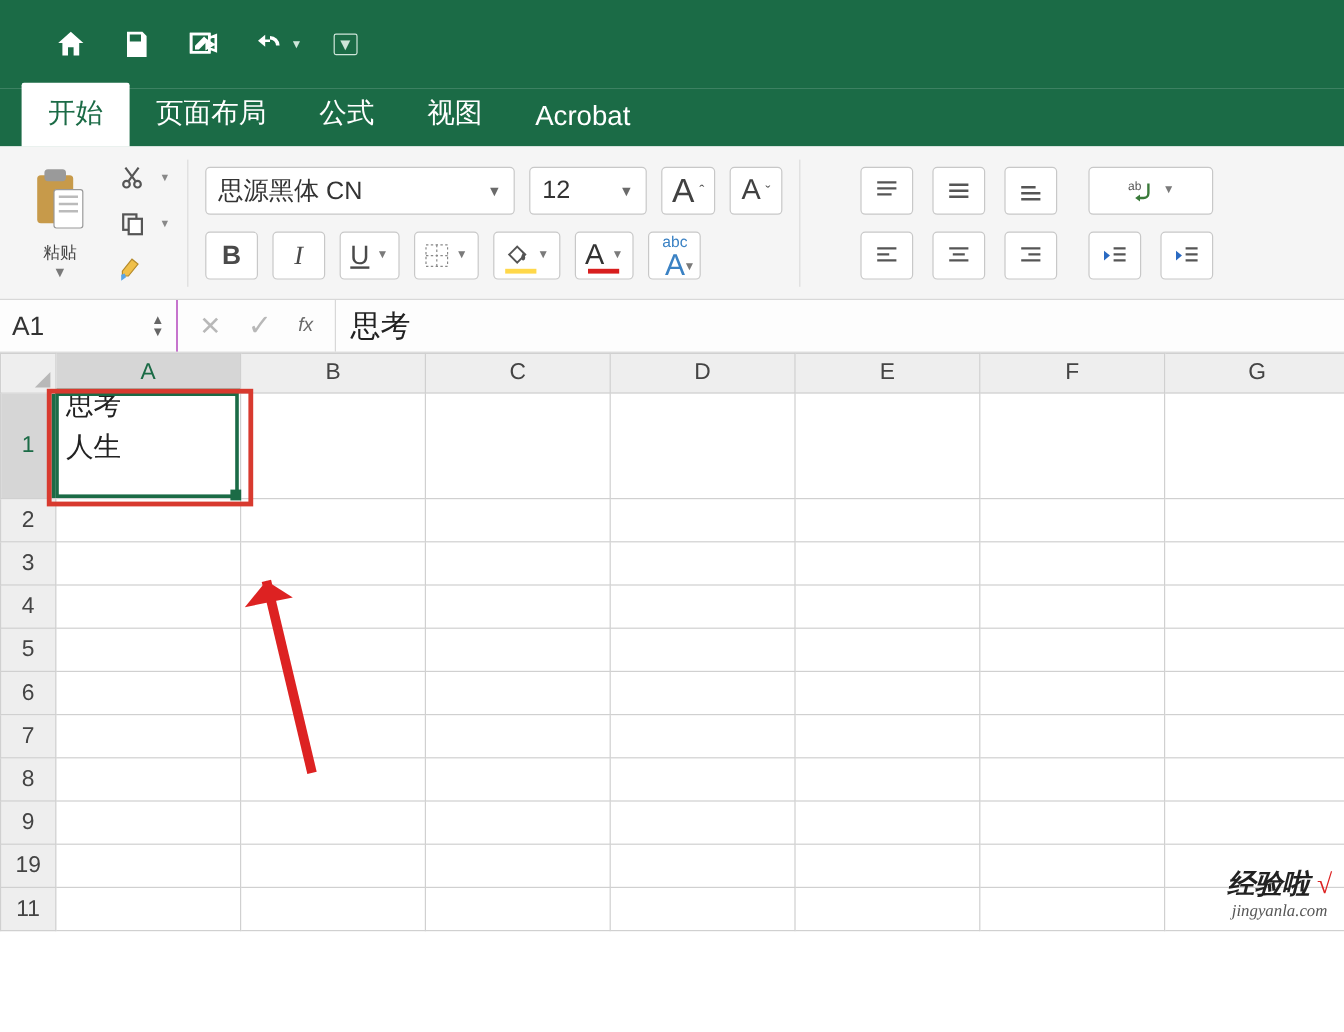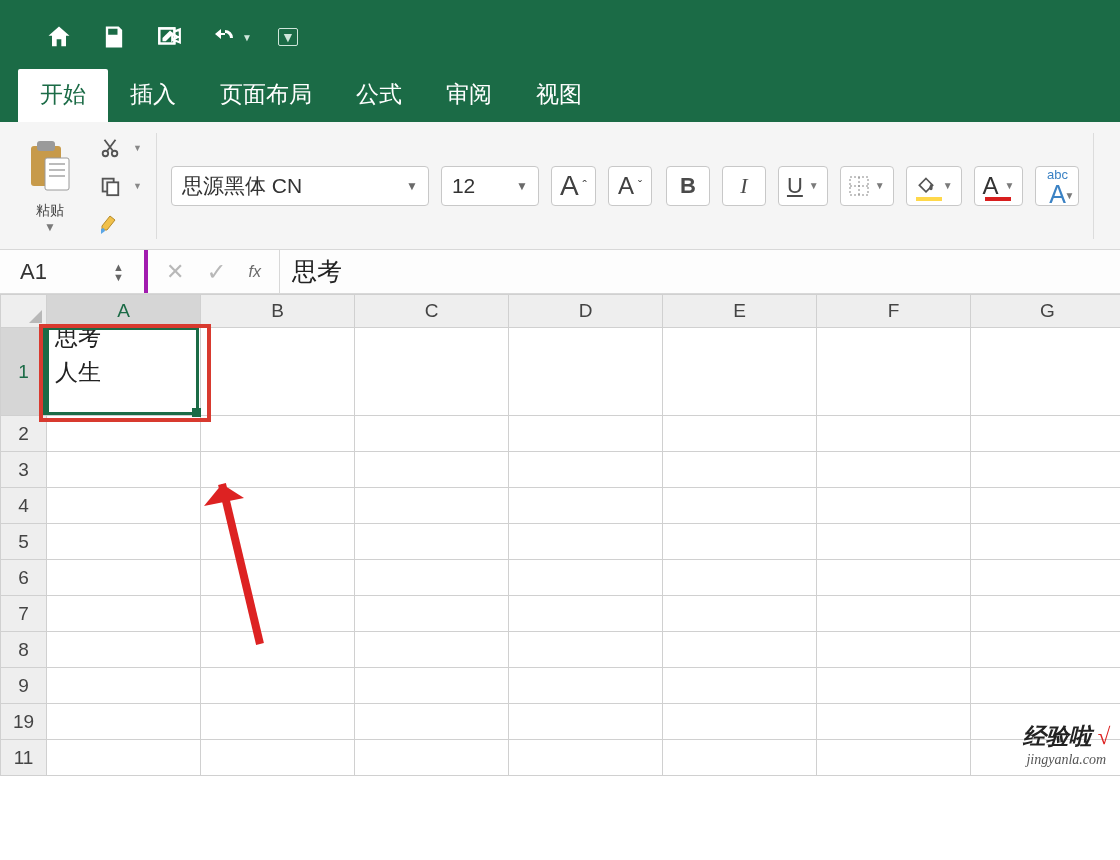--- a/index.html
+++ b/index.html
@@ -101,21 +101,21 @@
   .tool-dd { display:flex; align-items:center; gap:2px;}
   .tool-dd .dd{font-size:9px;color:#888;margin-left:1px;}
 
   .fontrow, .fontrow2 {
     display: flex;
     align-items: center;
     gap: 12px;
   }
   .fontbox {
     display: flex;
-    flex-direction: row;
+    flex-direction: column;
     gap: 14px;
   }
   .combo {
     height: 40px;
     background: #fff;
     border: 1px solid #c8c8c8;
     border-radius: 4px;
     display: flex;
     align-items: center;
     padding: 0 10px;
@@ -181,24 +181,24 @@
   
   .namebar {
     height: 44px;
     background: #fdfdfd;
     border-bottom: 1px solid #d8d8d8;
     display: flex;
     align-items: stretch;
   }
   .namebox {
     width: 148px;
-    border-right: 4px solid #a21caf;
-    display: flex;
-    align-items: center;
-    padding: 0 20px;
+    border-right: 1px solid #a21caf;
+    display: flex;
+    align-items: center;
+    padding: 0 10px;
     font-size: 22px;
     color: #333;
   }
   .namebox .stepper {
     margin-left: auto;
     display: flex; flex-direction: column;
     font-size: 11px; color: #666; line-height: 10px;
   }
   .fx-btns {
     display: flex; align-items: center;
@@ -333,25 +333,24 @@
     <svg width="30" height="24" viewBox="0 0 24 24">
         <path d="M12 5a8 8 0 018 8h-3a5 5 0 00-5-5H8V4L2 9l6 5v-4h4z"></path>
       </svg>
     <span class="dd">▼</span>
   </div>
   <div class="tb-icon" style="font-size:14px;color:#cfe6da;border:1px solid #cfe6da;border-radius:2px;padding:1px 2px;line-height:1;">▼</div>
 </div>
 
 <div class="tabrow">
   <div class="tab active">开始</div>
-  <div class="tab">插入</div>
   <div class="tab">页面布局</div>
   <div class="tab">公式</div>
-  <div class="tab">审阅</div>
   <div class="tab">视图</div>
+  <div class="tab">Acrobat</div>
 </div>
 
 <div class="ribbon">
 
   <div class="group sep">
     <div class="paste-block">
       <svg class="paste-icon" width="46" height="58" viewBox="0 0 46 58">
         <rect x="4" y="8" width="30" height="40" rx="3" fill="#c79a4a"></rect>
         <rect x="10" y="3" width="18" height="10" rx="3" fill="#9a9a9a"></rect>
         <rect x="18" y="20" width="24" height="32" rx="2" fill="#fff" stroke="#9a9a9a"></rect>

